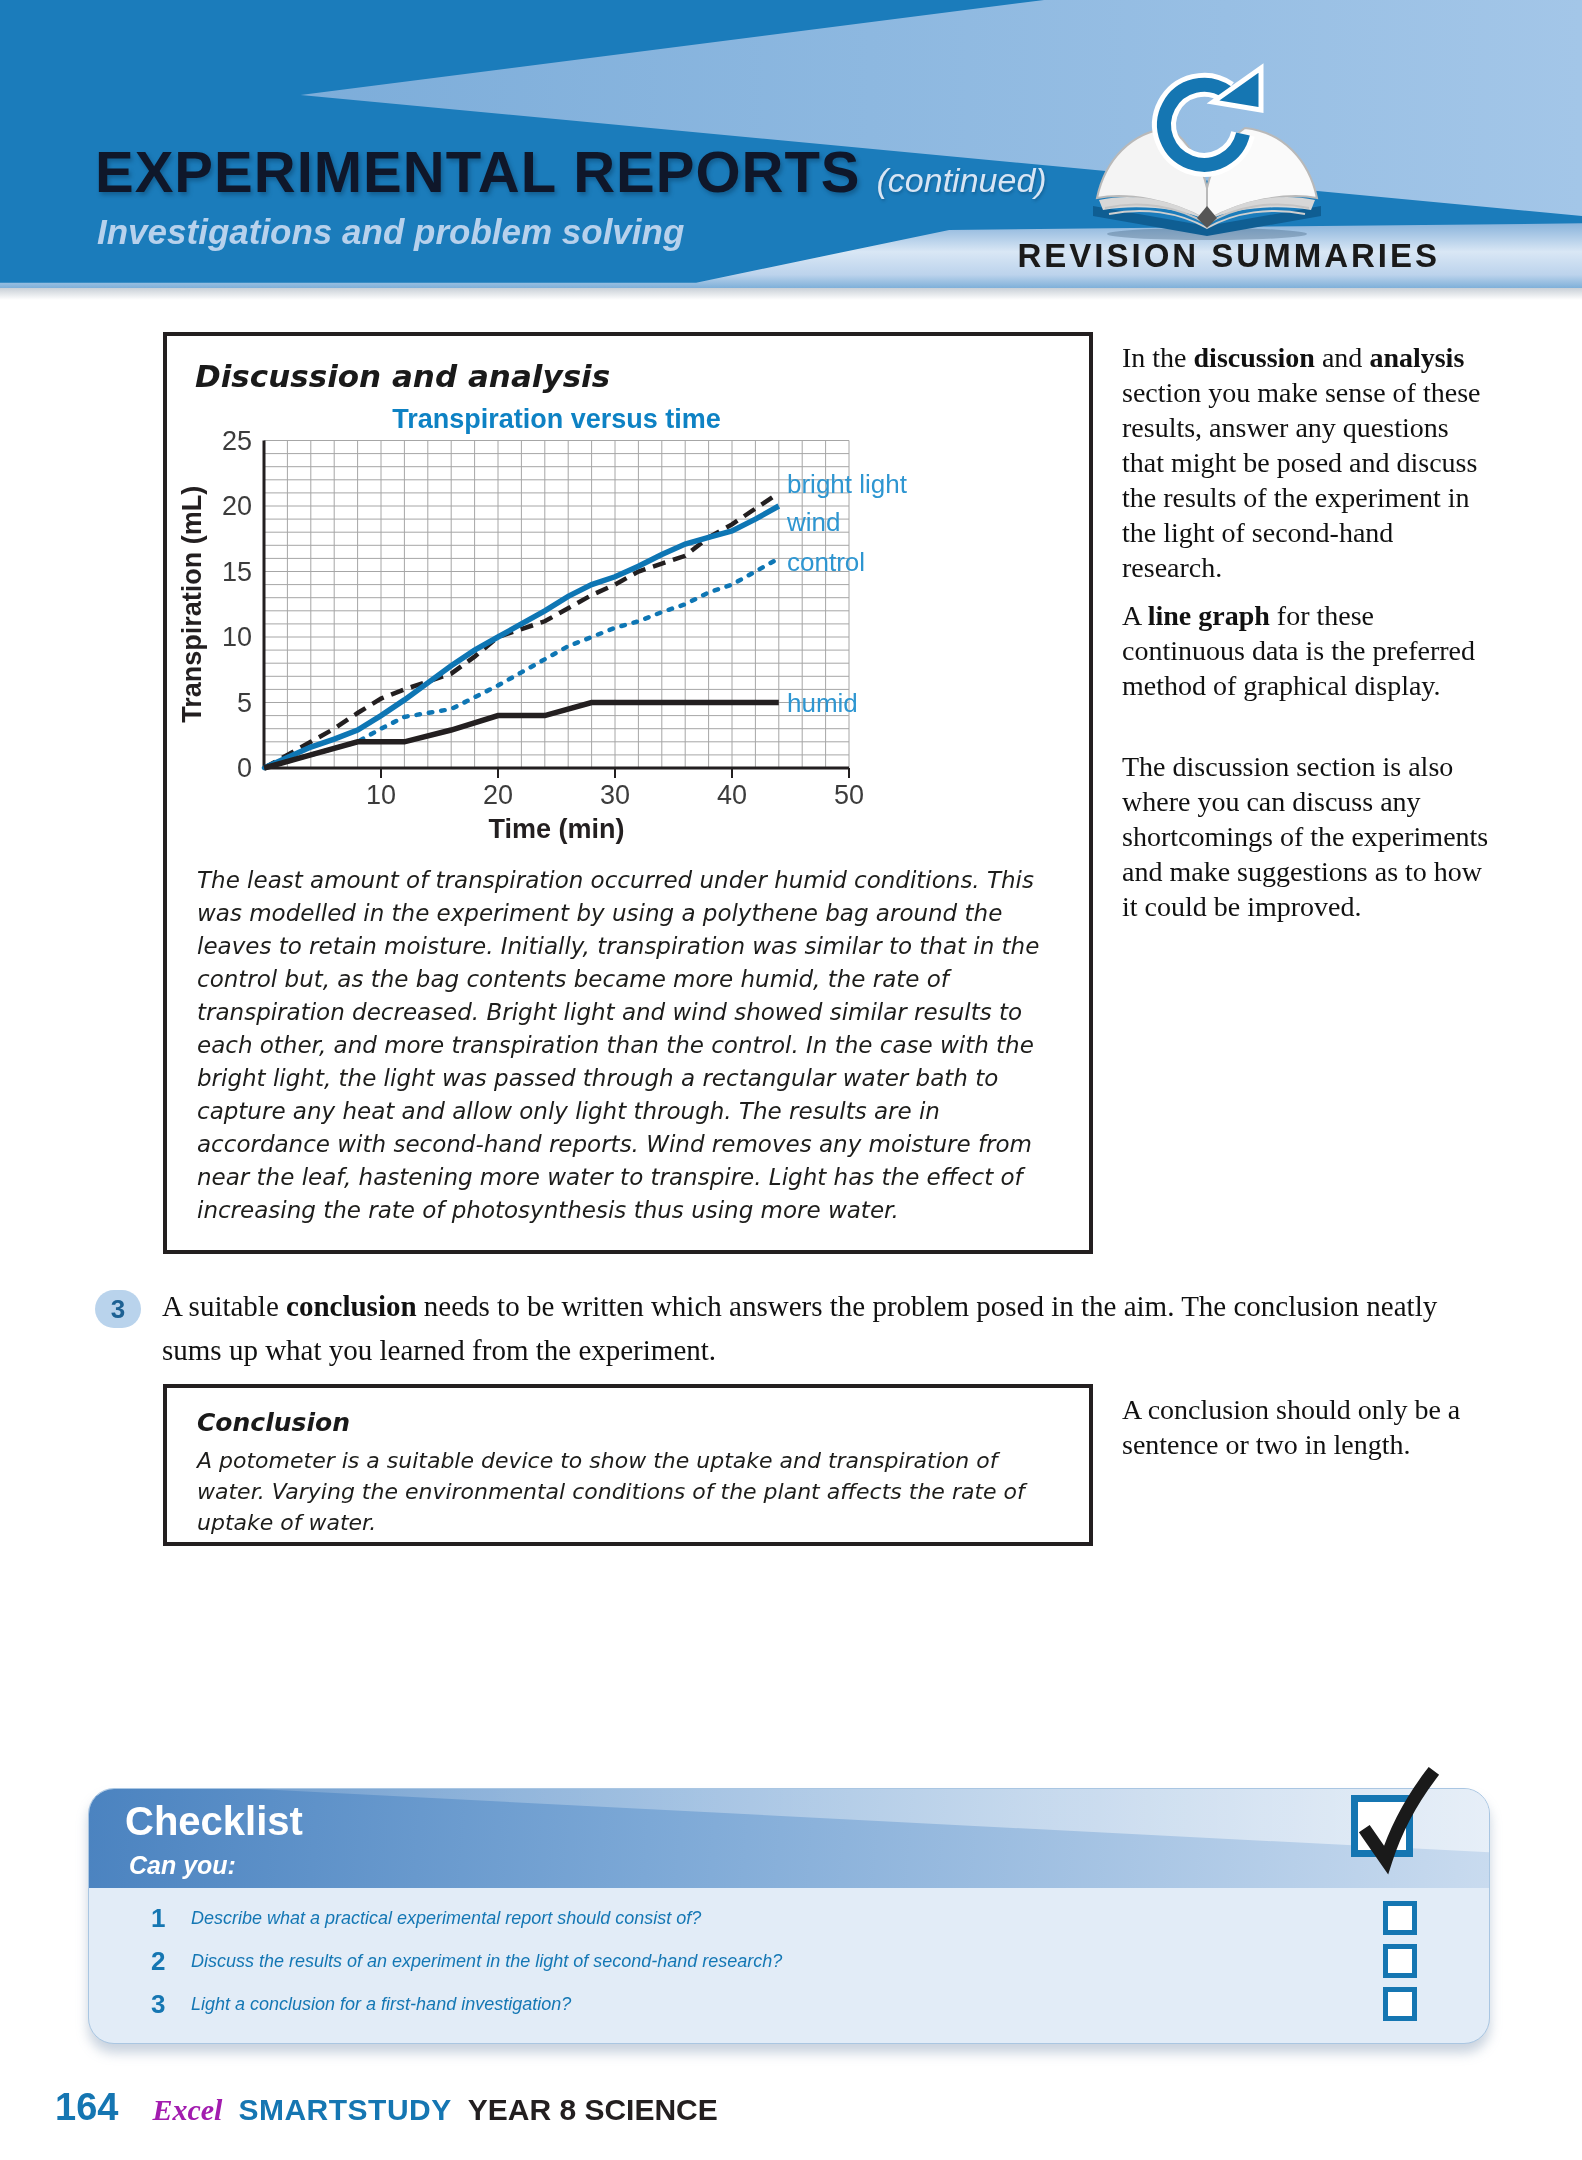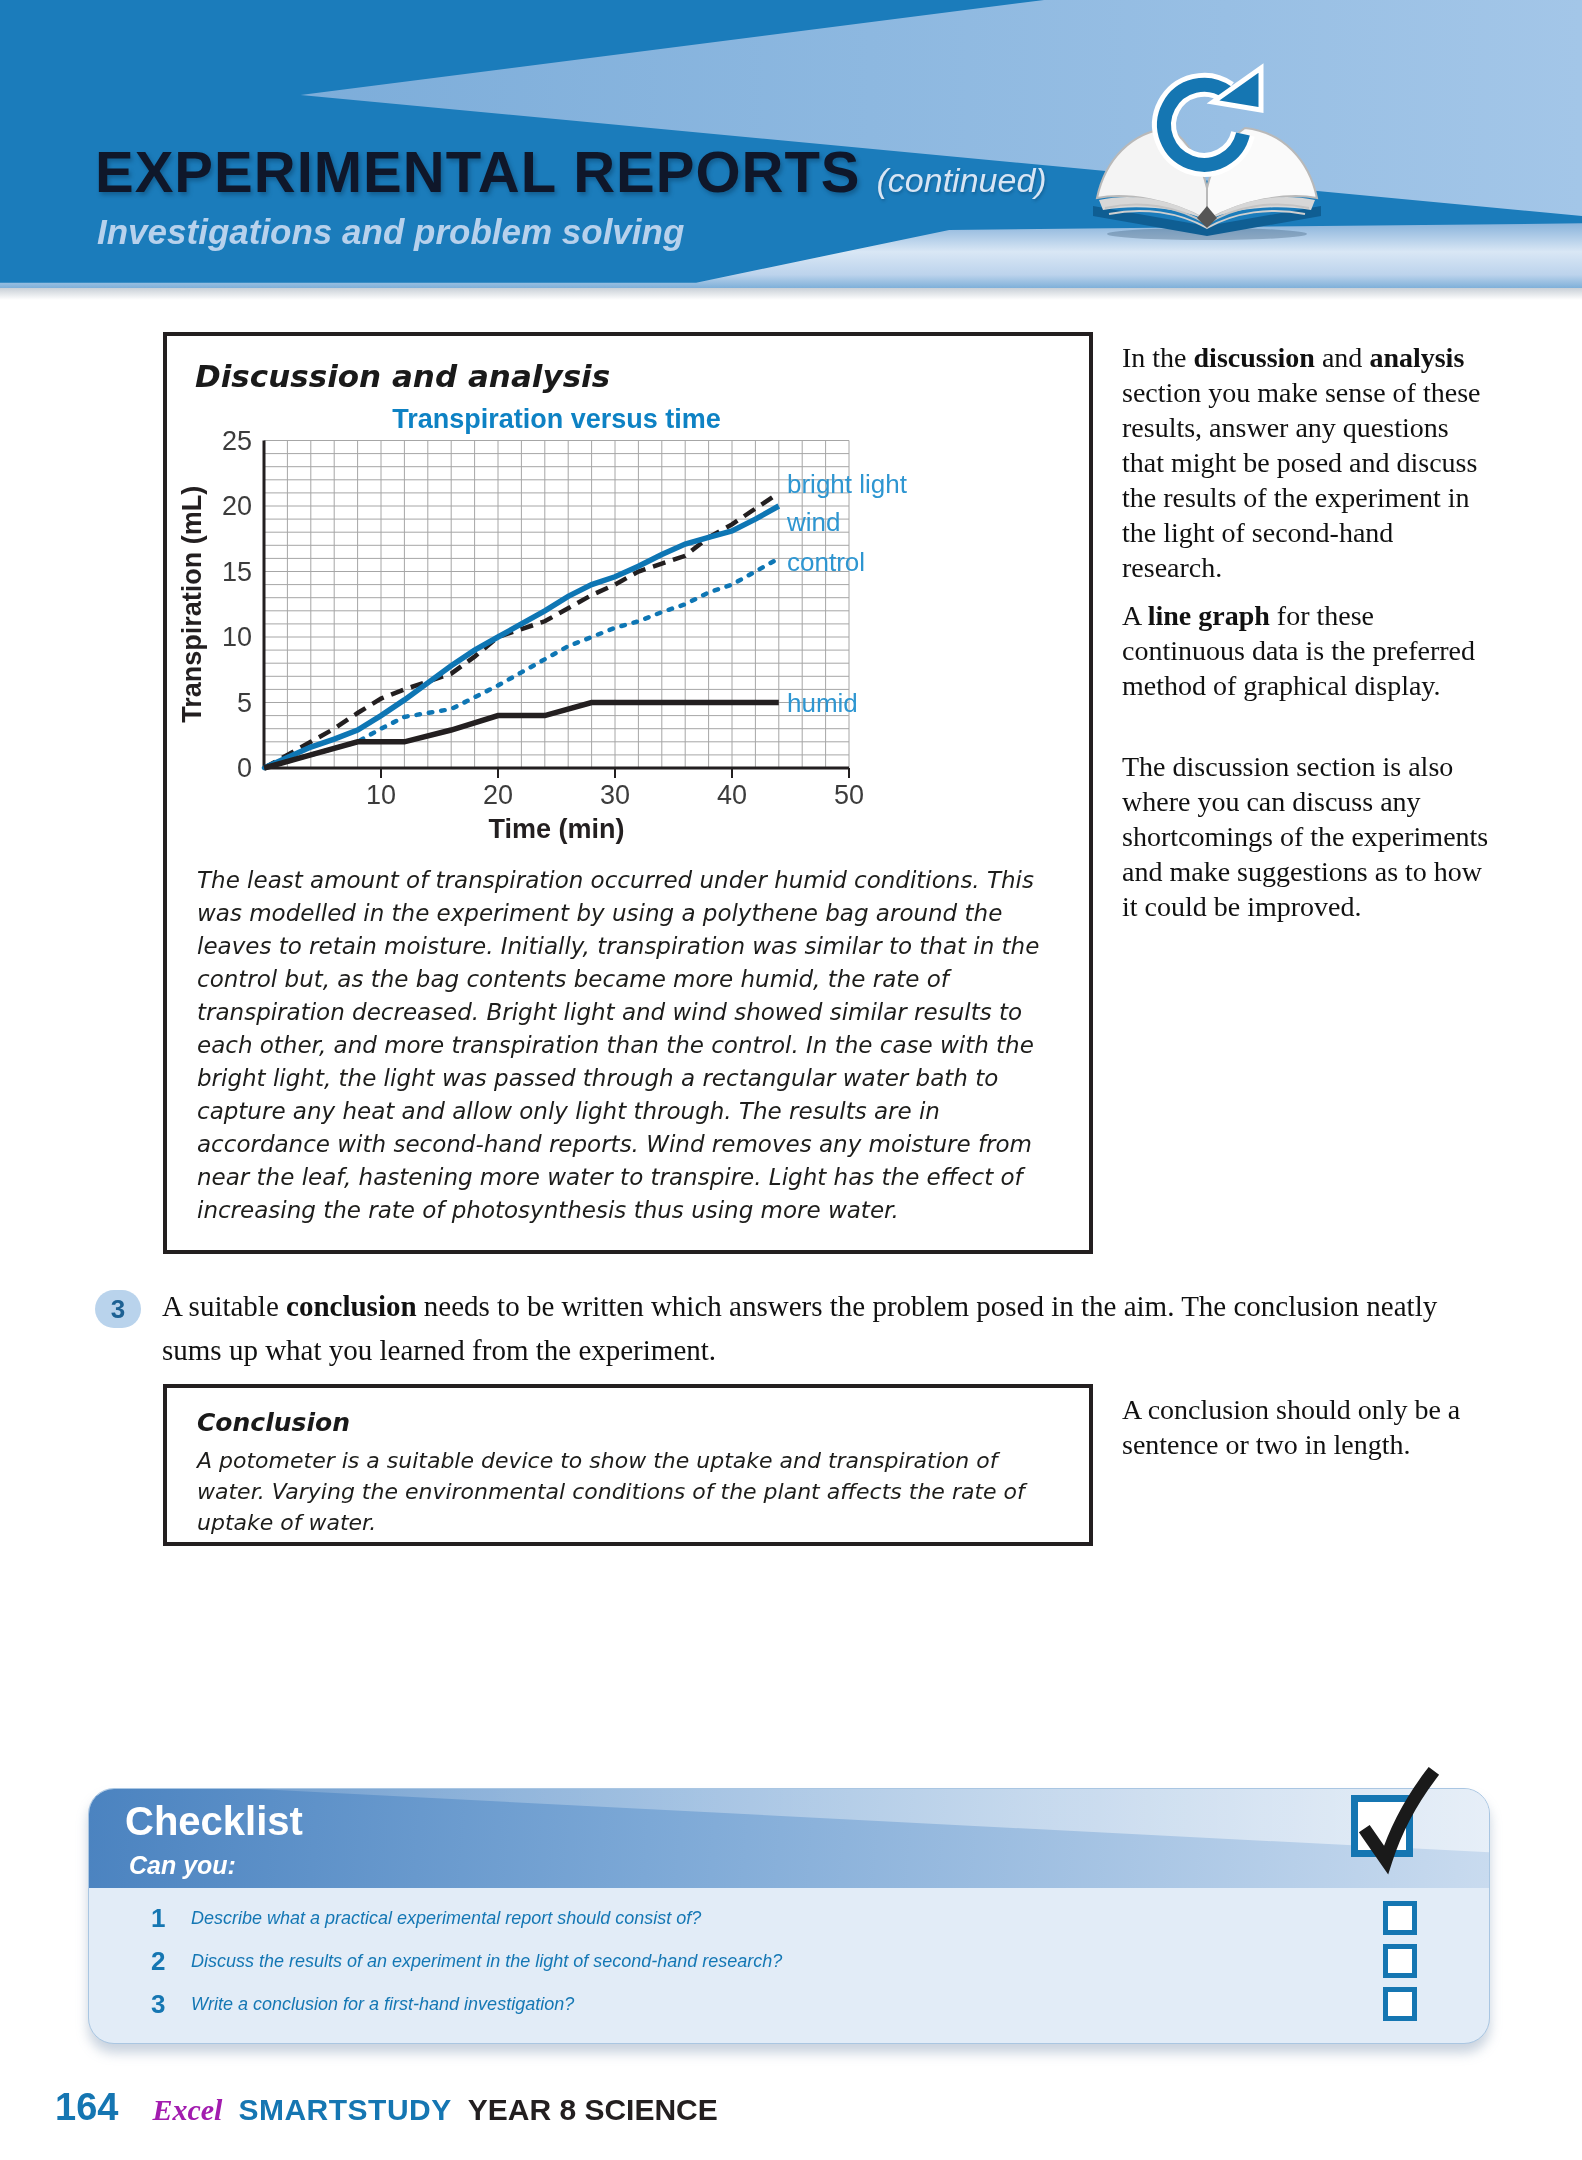--- a/index.html
+++ b/index.html
@@ -103,20 +103,21 @@
 
 <div class="page">
 
   <div class="header">
     <div class="hdr-wedge"></div>
     <div class="hdr-band"></div>
     <div class="hdr-titleblock">
       <span class="hdr-title">EXPERIMENTAL REPORTS</span><span class="hdr-continued">(continued)</span>
     </div>
     <div class="hdr-subtitle">Investigations and problem solving</div>
+    <div class="hdr-badge">REVISION SUMMARIES</div>
 
     <svg class="book-icon" width="265" height="185" viewBox="0 0 265 185">
       <ellipse cx="132" cy="176" rx="100" ry="6" fill="rgba(20,50,80,0.25)"></ellipse>
       <path d="M18,148 L132,168 L246,148 L246,158 L132,178 L18,158 Z" fill="#0f5e93"></path>
       <path d="M132,162 C96,142 52,134 22,140 C30,102 56,74 94,70 C116,84 128,112 132,130 Z" fill="#f4f4f4" stroke="#b9b9b9" stroke-width="2"></path>
       <path d="M132,162 C168,142 212,134 242,140 C234,102 208,74 170,70 C148,84 136,112 132,130 Z" fill="#fafafa" stroke="#b9b9b9" stroke-width="2"></path>
       <path d="M24,142 C60,134 100,142 132,162 C104,150 62,146 28,152 Z" fill="#d7d7d7"></path>
       <path d="M240,142 C204,134 164,142 132,162 C160,150 202,146 236,152 Z" fill="#d7d7d7"></path>
       <path d="M30,150 C66,142 102,148 132,166 C160,148 198,142 234,150" fill="none" stroke="#c4c4c4" stroke-width="2"></path>
       <path d="M34,156 C68,149 104,154 132,170 C160,154 196,149 230,156" fill="none" stroke="#cfcfcf" stroke-width="2"></path>
@@ -246,21 +247,21 @@
         <span class="chk-text">Describe what a practical experimental report should consist of?</span>
         <span class="chk-box"></span>
       </div>
       <div class="chk-row">
         <span class="chk-num">2</span>
         <span class="chk-text">Discuss the results of an experiment in the light of second-hand research?</span>
         <span class="chk-box"></span>
       </div>
       <div class="chk-row">
         <span class="chk-num">3</span>
-        <span class="chk-text">Write a conclusion for a first-hand investigation?</span>
+        <span class="chk-text">Light a conclusion for a first-hand investigation?</span>
         <span class="chk-box"></span>
       </div>
     </div>
   </div>
 
   <div class="footer">
     <span class="foot-page">164</span>
     <span class="foot-excel">Excel</span>
     <span class="foot-smart">SMARTSTUDY</span>
     <span class="foot-rest">YEAR 8 SCIENCE</span>

